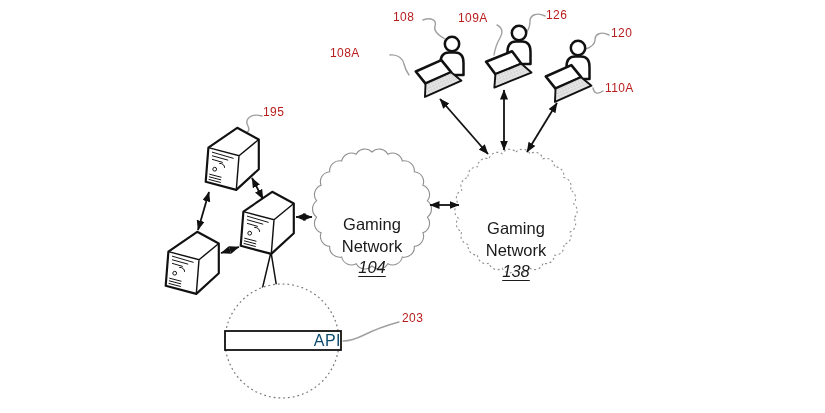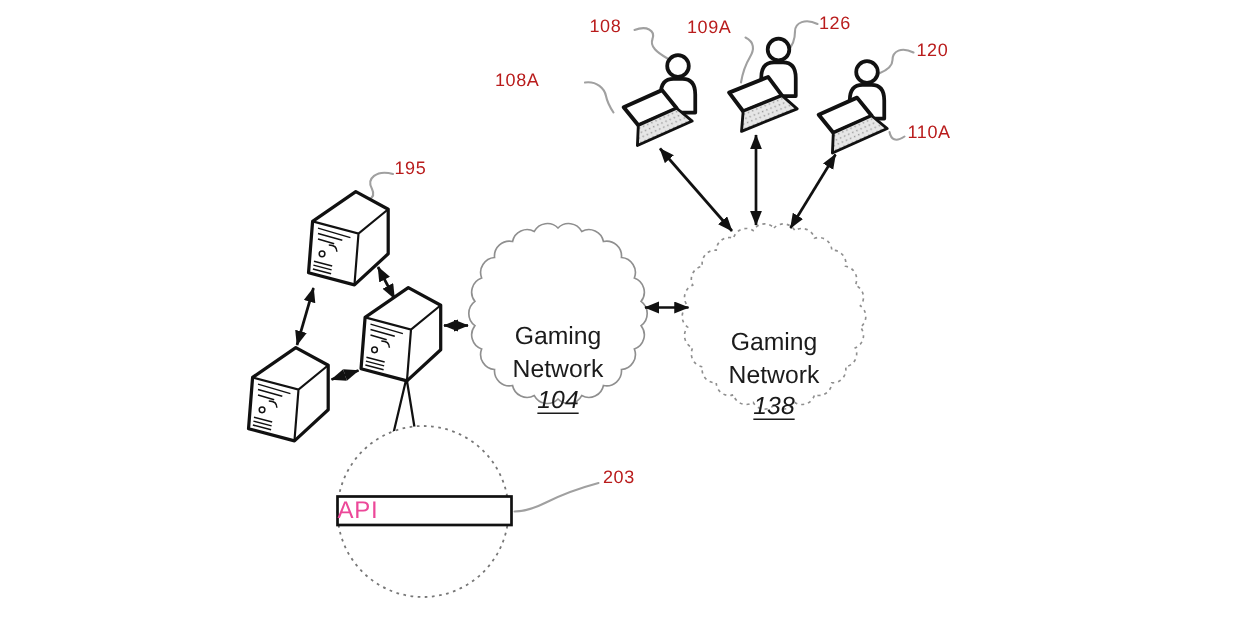--- a/index.html
+++ b/index.html
@@ -12,21 +12,21 @@
     position:absolute;font-size:12px;color:#b91c1c;letter-spacing:.4px;
     white-space:nowrap;
   }
   .cloud-text{
     position:absolute;width:130px;text-align:center;font-size:16.5px;
     line-height:21.5px;color:#1b1b1b;margin-top:40px;
   }
   .cloud-ref{text-decoration:underline;text-underline-offset:2.5px;font-style:italic;}
   .api-label{
     position:absolute;left:225px;top:331px;width:116px;height:19px;
-    line-height:19px;text-align:left;font-size:16px;color:#ec4899;letter-spacing:.5px;
+    line-height:19px;text-align:right;font-size:16px;color:#0c4a6e;letter-spacing:.5px;
   }
 </style>
 </head>
 <body>
 
 <div class="stage">
 
   <svg width="825" height="413" viewBox="0 0 825 413">
     <defs>
       <marker id="ah" orient="auto-start-reverse" markerUnits="userSpaceOnUse" markerWidth="12" markerHeight="10" refX="9.5" refY="4">

